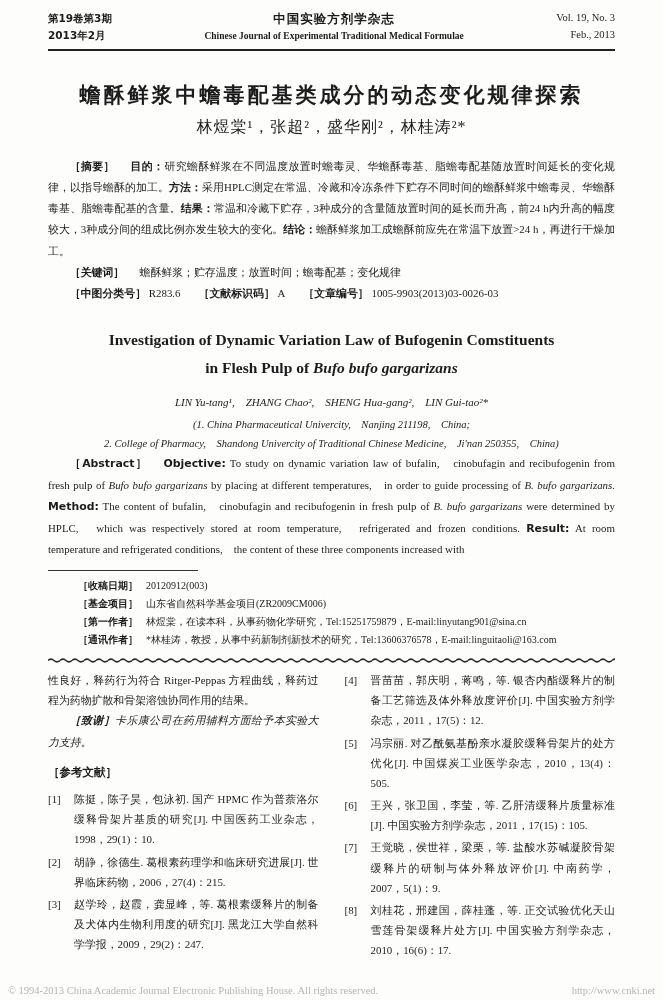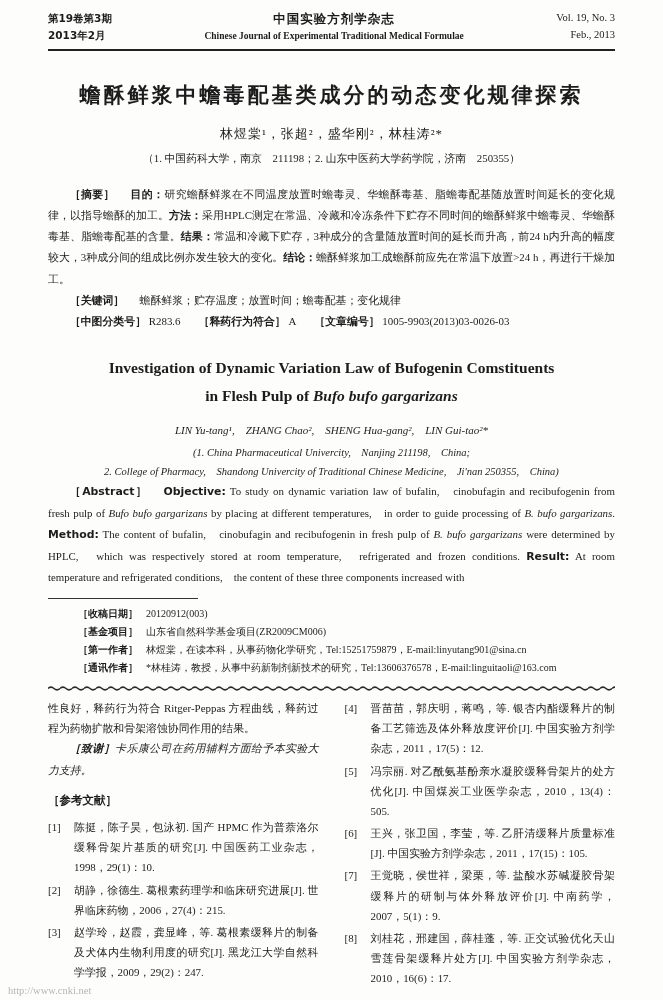--- a/index.html
+++ b/index.html
@@ -18,21 +18,21 @@
   .hdr{display:flex;justify-content:space-between;align-items:flex-start;
        border-bottom:2px solid #222;padding-bottom:5px;}
   .hdr-left{font-size:10.5px;font-weight:bold;line-height:1.6;font-family:"DejaVu Sans",sans-serif;}
   .hdr-center{text-align:center;line-height:1.5;}
   .hdr-journal-cn{font-size:12.5px;font-weight:bold;font-family:"DejaVu Sans",sans-serif;letter-spacing:1px;}
   .hdr-journal-en{font-size:9.5px;font-weight:bold;}
   .hdr-right{font-size:10.5px;text-align:right;line-height:1.6;}
   
   .title-cn{margin:30px 0 0 0;text-align:center;font-size:21px;font-weight:bold;
             letter-spacing:3px;font-family:"DejaVu Sans",sans-serif;}
-  .authors-cn{margin-top:16px;text-align:center;font-size:13px;letter-spacing:1px;}
+  .authors-cn{margin-top:8px;text-align:center;font-size:16px;letter-spacing:1px;}
   .affil-cn{margin-top:9px;text-align:center;font-size:10.8px;}
   
   .abs-cn{margin-top:18px;font-size:10.9px;line-height:1.95;text-align:justify;}
   .abs-cn p{margin:0;text-indent:2em;}
   .b{font-weight:bold;font-family:"DejaVu Sans",sans-serif;}
   .meta-line{font-size:10.9px;line-height:1.95;text-indent:2em;margin:0;}
   .meta-gap{display:inline-block;width:1.4em;}
   
   .title-en{margin:22px 0 0 0;text-align:center;font-size:15.5px;font-weight:bold;line-height:1.75;}
   .it{font-style:italic;}
@@ -76,33 +76,32 @@
       <div class="hdr-journal-en">Chinese Journal of Experimental Traditional Medical Formulae</div>
     </div>
     <div class="hdr-right">
       <div>Vol. 19, No. 3</div>
       <div>Feb., 2013</div>
     </div>
   </div>
 
   <h1 class="title-cn">蟾酥鲜浆中蟾毒配基类成分的动态变化规律探索</h1>
   <div class="authors-cn">林煜棠¹，张超²，盛华刚²，林桂涛²*</div>
-  <div class="affil-cn">（1. 中国药科大学，南京　211198；2. 山东中医药大学药学院，济南　250355）</div>
 
   <section class="abs-cn">
     <p>
       <span class="b">［摘要］</span><span class="meta-gap"></span><span class="b">目的：</span><span>研究蟾酥鲜浆在不同温度放置时蟾毒灵、华蟾酥毒基、脂蟾毒配基随放置时间延长的变化规律，以指导蟾酥的加工。</span><span class="b">方法：</span><span>采用HPLC测定在常温、冷藏和冷冻条件下贮存不同时间的蟾酥鲜浆中蟾毒灵、华蟾酥毒基、脂蟾毒配基的含量。</span><span class="b">结果：</span><span>常温和冷藏下贮存，3种成分的含量随放置时间的延长而升高，前24 h内升高的幅度较大，3种成分间的组成比例亦发生较大的变化。</span><span class="b">结论：</span><span>蟾酥鲜浆加工成蟾酥前应先在常温下放置&gt;24 h，再进行干燥加工。</span>
     </p>
     <p class="meta-line">
       <span class="b">［关键词］</span><span class="meta-gap"></span><span>蟾酥鲜浆；贮存温度；放置时间；蟾毒配基；变化规律</span>
     </p>
     <p class="meta-line">
       <span class="b">［中图分类号］</span>
       <span>R283.6</span><span class="meta-gap"></span>
-      <span class="b">［释药行为符合］</span>
+      <span class="b">［文献标识码］</span>
       <span>A</span><span class="meta-gap"></span>
       <span class="b">［文章编号］</span>
       <span>1005-9903(2013)03-0026-03</span>
     </p>
   </section>
 
   <h2 class="title-en">
     <span>Investigation of Dynamic Variation Law of Bufogenin Comstituents</span><br>
     <span>in Flesh Pulp of </span><span class="it">Bufo bufo gargarizans</span>
   </h2>
@@ -183,16 +182,17 @@
       </div>
       <div class="ref">
         <span class="ref-num">[8]</span>
         <span class="ref-text">刘桂花，邢建国，薛桂蓬，等. 正交试验优化天山雪莲骨架缓释片处方[J]. 中国实验方剂学杂志，2010，16(6)：17.</span>
       </div>
 
     </div>
   </div>
 
   <div class="footer">
+    <span>© 1994-2013 China Academic Journal Electronic Publishing House. All rights reserved.</span>
     <span>http://www.cnki.net</span>
   </div>
 
 </div>
 
 </body></html>

